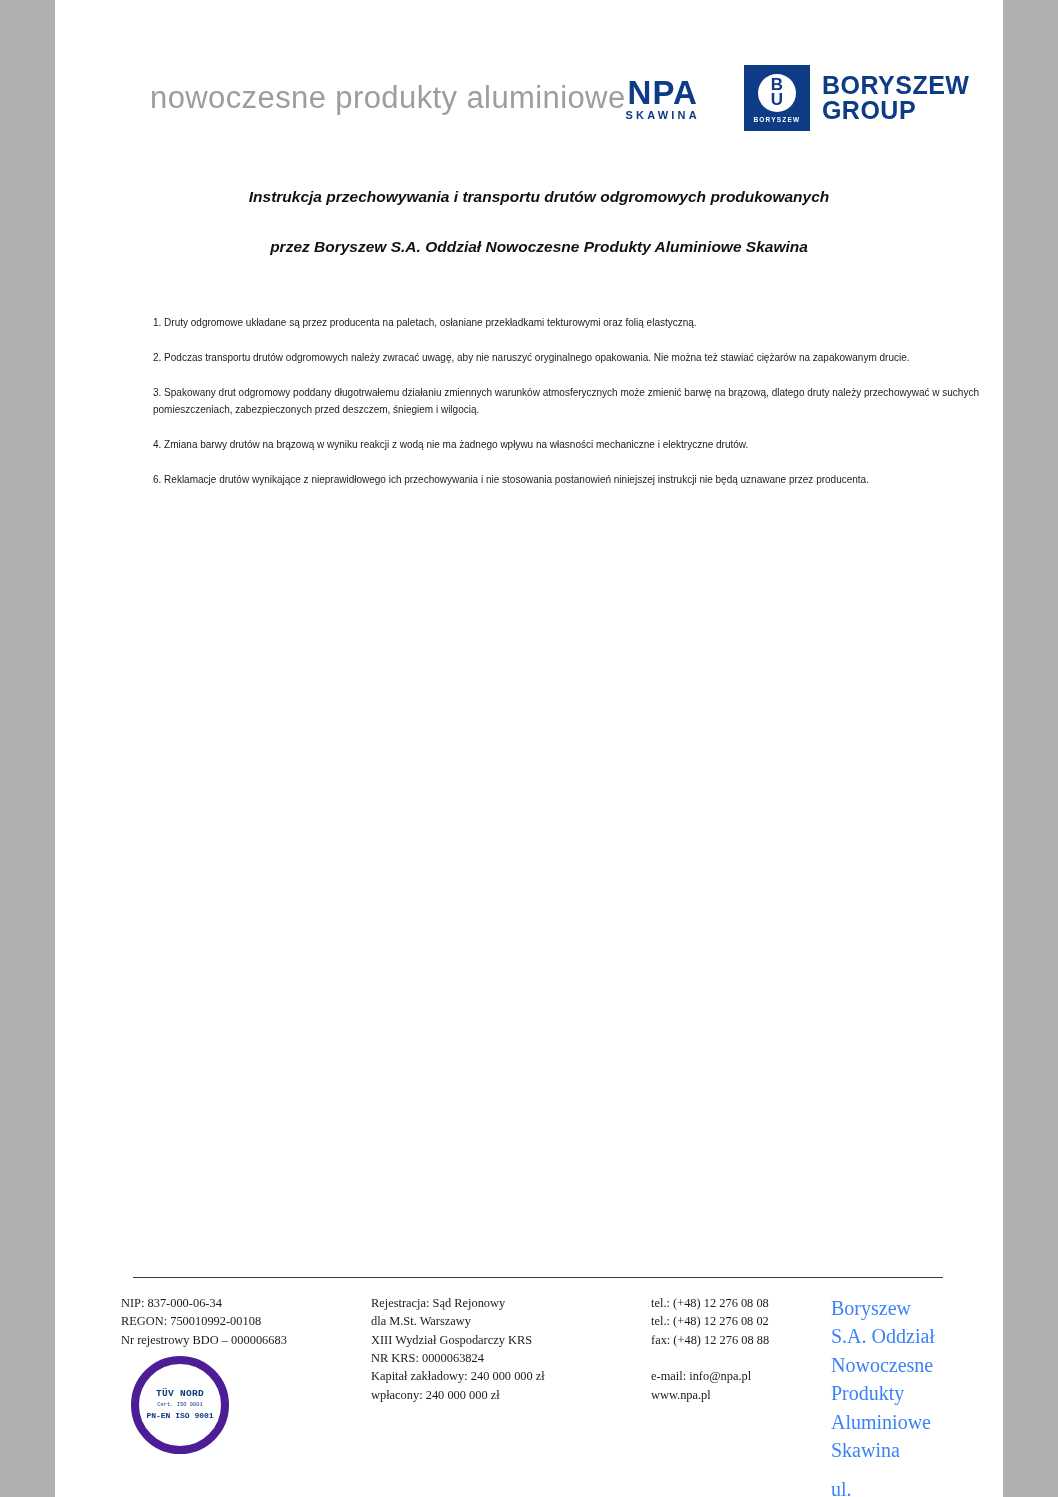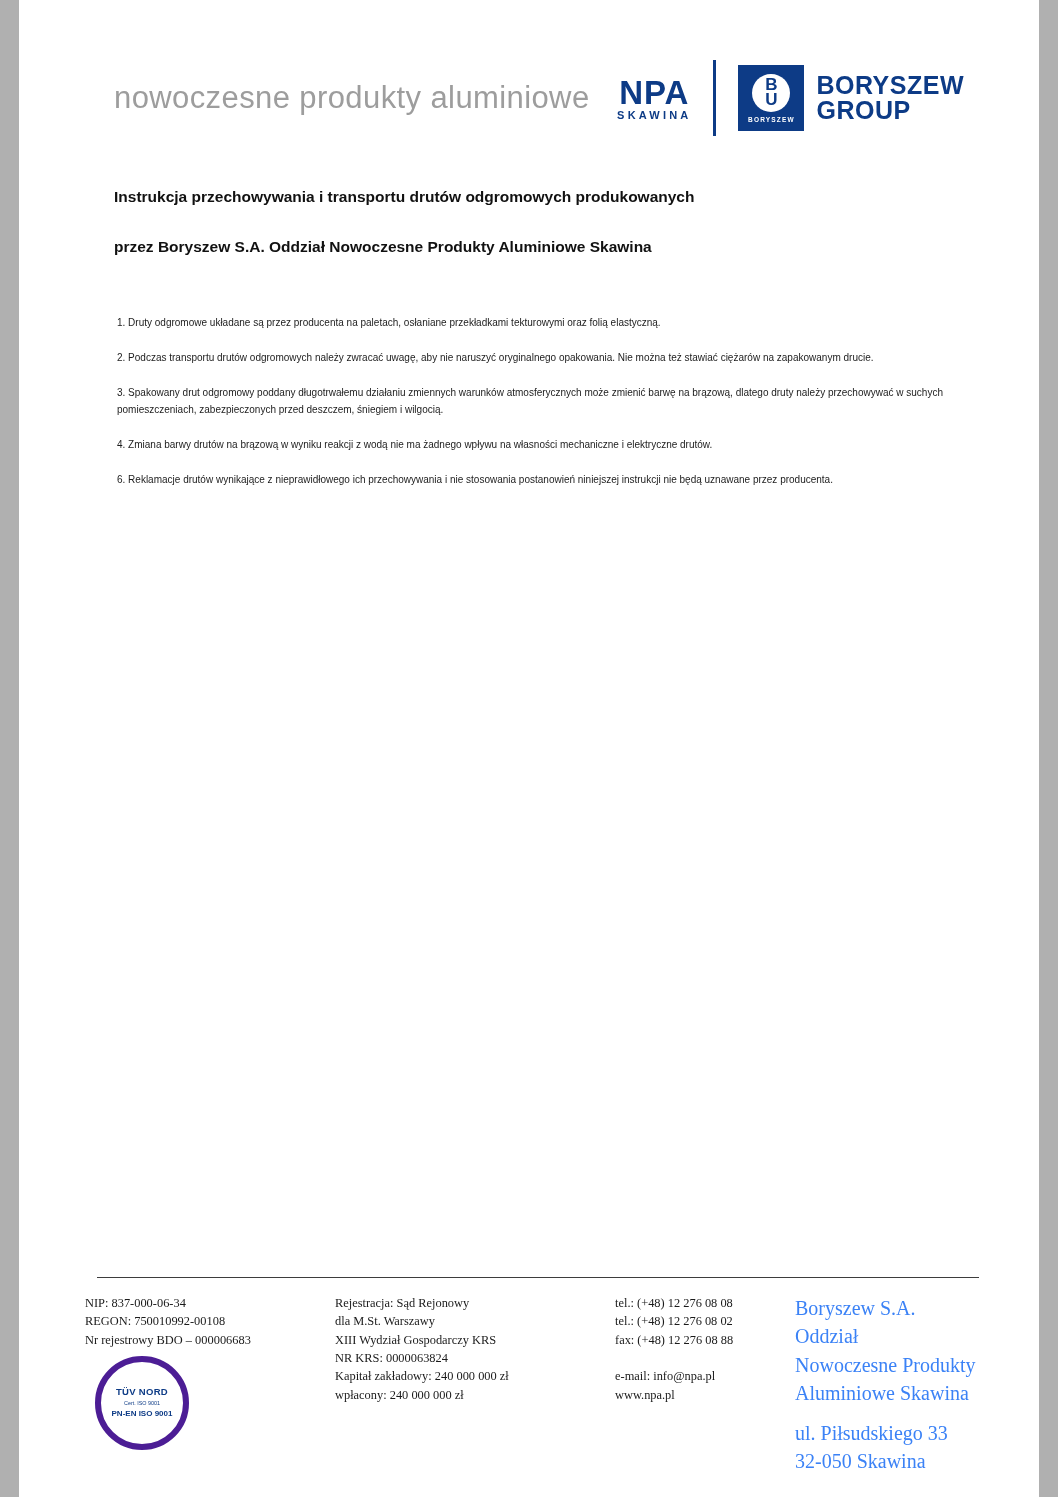--- a/index.html
+++ b/index.html
@@ -2,21 +2,21 @@
 <html lang="pl"><head>
 <meta charset="utf-8">
 <style>
   html, body {
     margin: 0;
     padding: 0;
     background: #b0b0b0;
   }
   .page {
     position: relative;
-    width: 1020px;
+    width: 948px;
     height: 1497px;
     background: #ffffff;
     margin: 0 auto;
     overflow: hidden;
     font-family: "Liberation Sans", sans-serif;
     color: #1a1a1a;
   }
 
   
   .header {
@@ -109,21 +109,22 @@
     font-size: 25px;
     letter-spacing: 0.5px;
   }
 
   
   .title-block {
     position: absolute;
     top: 186px;
     left: 95px;
     right: 75px;
-    text-align: left;
+    text-align: center;
+    font-style: italic;
   }
   .title-line {
     font-size: 15.5px;
     font-weight: bold;
     color: #111111;
     line-height: 1.45;
   }
   .title-line.second {
     margin-top: 28px;
   }
@@ -167,27 +168,27 @@
   .fcol3 { width: 180px; }
   .fcol4 { flex: 1; }
   .fline { line-height: 1.48; white-space: nowrap; }
   .tuv {
     position: absolute;
     top: 62px;
     left: 10px;
     width: 82px;
     height: 82px;
     border-radius: 50%;
-    border: 6px solid #4c1d95;
-    color: #0d3b86;
-    display: flex;
-    flex-direction: column;
-    align-items: center;
-    justify-content: center;
-    font-family: Liberation Sans, sans-serif;
+    border: 8px solid #4c1d95;
+    color: #0d3b86;
+    display: flex;
+    flex-direction: column;
+    align-items: center;
+    justify-content: center;
+    font-family: Liberation Mono, monospace;
     text-align: center;
     line-height: 1.15;
   }
   .tuv-top { font-size: 9.5px; font-weight: bold; letter-spacing: 0.3px; }
   .tuv-mid { font-size: 5.4px; margin-top: 2px; }
   .tuv-bot { font-size: 8px; font-weight: bold; margin-top: 3px; }
   .addr-blue {
     color: #3b82f6;
     font-family: Liberation Serif, serif;
     font-size: 20px;

